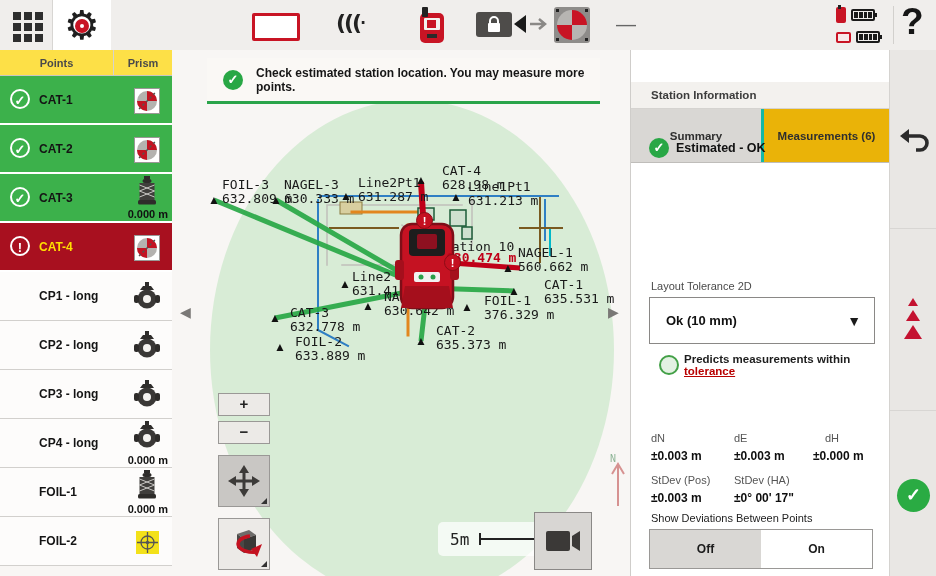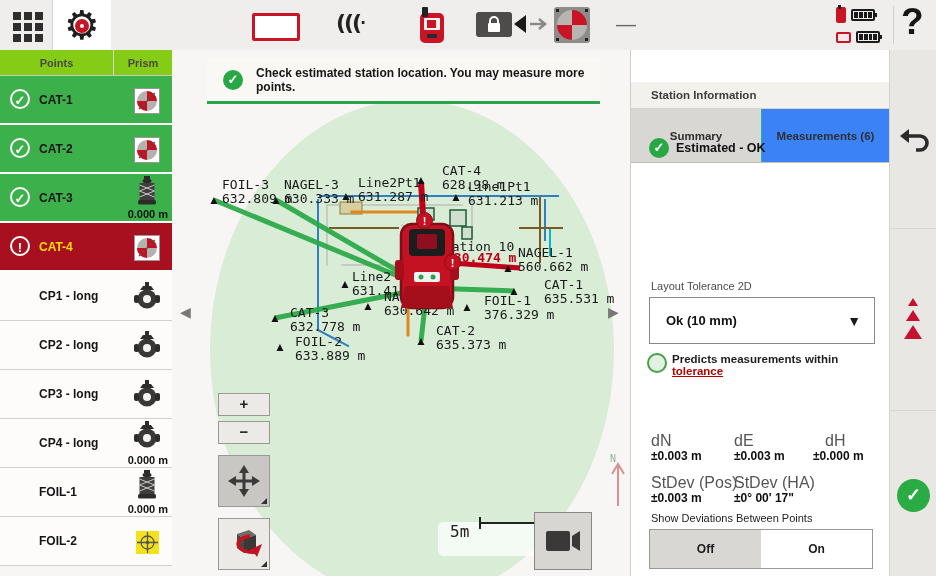--- a/index.html
+++ b/index.html
@@ -30,21 +30,21 @@
   .batt{width:24px;height:12px;border:2px solid #1a1a1a;border-radius:2px;position:relative;display:flex;gap:1px;padding:1px;box-sizing:border-box;margin-left:5px;}
   .batt:after{content:"";position:absolute;right:-4px;top:2px;width:2px;height:4px;background:#1a1a1a;}
   .batt span{width:4px;height:6px;background:#1a1a1a;}
   .minidev{width:10px;height:16px;background:#c81424;border-radius:2px;position:relative;}
   .minidev:after{content:"";position:absolute;left:2px;top:-2px;width:3px;height:4px;background:#222;}
   .minitab{width:15px;height:11px;border:2px solid #c81424;border-radius:2px;background:#f7e9e9;box-sizing:border-box;}
   .tb-sep2{left:893px;top:6px;width:1px;height:38px;background:#d2d0cd;}
   .help-q{left:901px;top:1px;font-size:37px;font-weight:bold;color:#161616;}
   
   .sidebar{position:absolute;left:0;top:50px;width:172px;height:526px;}
-  .sb-head{height:25px;background:#84cc16;border-bottom:1px solid #c8c6c3;display:flex;font-size:11px;font-weight:bold;color:#4a4a4a;}
+  .sb-head{height:25px;background:#fde047;border-bottom:1px solid #c8c6c3;display:flex;font-size:11px;font-weight:bold;color:#4a4a4a;}
   .sb-head div{display:flex;align-items:center;justify-content:center;}
   .sb-c1{width:113px;border-right:1px solid #d5d3d0;}
   .sb-c2{flex:1;}
   .point-row{position:relative;height:49px;background:#fdfcfb;border-bottom:1px solid #d2d0cd;box-sizing:border-box;cursor:pointer;}
   .point-row.ok{background:#3cb14b;border-bottom:2px solid #fff;}
   .point-row.error{background:#a8101f;border-bottom:2px solid #fff;}
   .pr-name{position:absolute;left:39px;top:17px;font-size:12px;font-weight:bold;color:#141414;}
   .point-row.error .pr-name{color:#ffdf00;}
   .st-ic{position:absolute;left:10px;top:13px;width:20px;height:20px;border:2px solid #fff;border-radius:50%;color:#fff;font-size:13px;font-weight:bold;text-align:center;line-height:20px;box-sizing:border-box;}
   .pr-prism{position:absolute;left:131px;top:9px;width:32px;height:32px;display:flex;align-items:center;justify-content:center;}
@@ -60,48 +60,48 @@
   .badge{position:absolute;z-index:6;width:17px;height:17px;border-radius:50%;background:#c41020;border:1.5px solid #8c0c16;color:#fff;font-size:11px;font-weight:bold;text-align:center;line-height:17px;box-sizing:border-box;}
   .banner{position:absolute;left:35px;top:8px;width:393px;height:43px;background:#faf8f5;border-bottom:3px solid #2aa44a;z-index:7;display:flex;align-items:center;}
   .gcheck{width:20px;height:20px;border-radius:50%;background:#28a745;color:#fff;font-size:13px;font-weight:bold;text-align:center;line-height:20px;flex:0 0 20px;}
   .banner .gcheck{margin-left:16px;}
   .banner-txt{margin-left:13px;font-size:12px;font-weight:bold;color:#161616;}
   .mapbtn{position:absolute;z-index:8;box-sizing:border-box;border:1.5px solid #9a9896;background:#eceae7;cursor:pointer;}
   .zbtn{left:46px;width:52px;height:23px;font-size:15px;font-weight:bold;color:#222;text-align:center;line-height:20px;}
   .panbtn{left:46px;top:405px;width:52px;height:52px;background:#c9c7c4;display:flex;align-items:center;justify-content:center;}
   .rotbtn{left:46px;top:468px;width:52px;height:52px;display:flex;align-items:center;justify-content:center;}
   .cornertri:after{content:"";position:absolute;right:2px;bottom:2px;border-style:solid;border-width:0 0 6px 6px;border-color:transparent transparent #333 transparent;}
-  .scalebar{position:absolute;left:266px;top:472px;width:122px;height:34px;background:rgba(255,255,255,.72);border-radius:5px;z-index:8;display:flex;align-items:flex-start;}
+  .scalebar{position:absolute;left:266px;top:472px;width:122px;height:34px;background:rgba(255,255,255,.72);border-radius:5px;z-index:8;display:flex;align-items:center;}
   .scalebar .stxt{font-family:"DejaVu Sans Mono",monospace;font-size:16px;color:#222;margin-left:12px;}
   .sline{position:relative;flex:1;height:2px;background:#222;margin:0 12px 0 10px;}
   .sline:before{content:"";position:absolute;left:0;top:-5px;width:2px;height:12px;background:#222;}
   .cambtn{position:absolute;left:362px;top:462px;width:56px;height:56px;background:#d8d6d3;border:1px solid #8a8886;z-index:8;display:flex;align-items:center;justify-content:center;cursor:pointer;}
   .cArrow{position:absolute;z-index:9;font-size:14px;color:#7a7876;cursor:pointer;}
   
   .panel{position:absolute;left:630px;top:50px;width:259px;height:526px;background:#fff;border-left:1px solid #cfcdca;box-sizing:border-box;}
   .pn-head{height:26px;background:#f3f1ee;border-bottom:1px solid #d5d3d0;font-size:11.5px;font-weight:bold;color:#3c3c3c;line-height:26px;padding-left:20px;margin-top:32px;}
   .tabs{display:flex;height:53px;border-bottom:1px solid #bfbdba;}
   .tab{display:flex;align-items:center;justify-content:center;font-size:11.5px;font-weight:bold;color:#2f2f2f;cursor:pointer;}
   .tab.active{width:130px;background:#d9d7d4;}
-  .tab.rest{flex:1;background:#3b82f6;border-left:1px solid #14b8a6;}
+  .tab.rest{flex:1;background:#eab308;border-left:3px solid #14b8a6;}
   .pn-abs{position:absolute;}
   .est-row{left:18px;top:88px;display:flex;align-items:center;}
   .est-row b{margin-left:7px;font-size:12.5px;color:#111;}
   .tol-lab{left:20px;top:230px;font-size:11px;color:#4a4a4a;}
   .drop{left:18px;top:247px;width:224px;height:45px;border:1px solid #8a8886;background:#fff;display:flex;align-items:center;cursor:pointer;}
   .drop b{margin-left:16px;font-size:13px;color:#111;}
   .drop .caret{margin-left:auto;margin-right:13px;font-size:14px;color:#1a1a1a;}
-  .pred-row{left:16px;top:303px;display:flex;}
+  .pred-row{left:28px;top:303px;display:flex;align-items:center;}
   .pred-dot{width:16px;height:16px;border:2px solid #43a047;background:#e3f1e2;border-radius:50%;flex:0 0 16px;}
   .pred-txt{margin-left:5px;font-size:11.5px;font-weight:bold;color:#1d1d1d;}
   .pred-txt a{color:#b80000;text-decoration:underline;cursor:pointer;}
   .det-bar{left:0;top:333px;width:258px;height:29px;background:#f6f4f1;border-top:1px solid #e2e0dd;border-bottom:1px solid #e2e0dd;box-sizing:border-box;cursor:pointer;}
   .det-bar span{position:absolute;left:20px;top:7px;font-size:12px;font-weight:bold;color:#3f3f3f;}
   .det-bar .up{left:auto;right:20px;top:10px;width:0;height:0;border-left:8px solid transparent;border-right:8px solid transparent;border-bottom:9px solid #4a4a4a;}
-  .mlab{position:absolute;font-size:16px;color:#555;}
+  .mlab{position:absolute;font-size:11px;color:#555;}
   .mval{position:absolute;font-size:12px;font-weight:bold;color:#0e0e0e;}
   .dev-lab{left:20px;top:462px;font-size:11px;color:#222;}
   .toggle{left:18px;top:479px;width:224px;height:40px;border:1px solid #9a9896;display:flex;box-sizing:border-box;}
   .tg{flex:1;display:flex;align-items:center;justify-content:center;font-size:12px;font-weight:bold;color:#1c1c1c;cursor:pointer;background:#fff;}
   .tg.sel{background:#d9d7d4;}
   
   .strip{position:absolute;left:889px;top:50px;width:47px;height:526px;background:#e9e7e4;border-left:1px solid #d5d3d0;box-sizing:border-box;}
   .strip .sep{position:absolute;left:0;width:47px;height:1px;background:#d8d6d3;}
   .undo{position:absolute;left:9px;top:76px;cursor:pointer;}
   .tristack{position:absolute;left:0;top:246px;width:46px;display:flex;flex-direction:column;align-items:center;cursor:pointer;}

